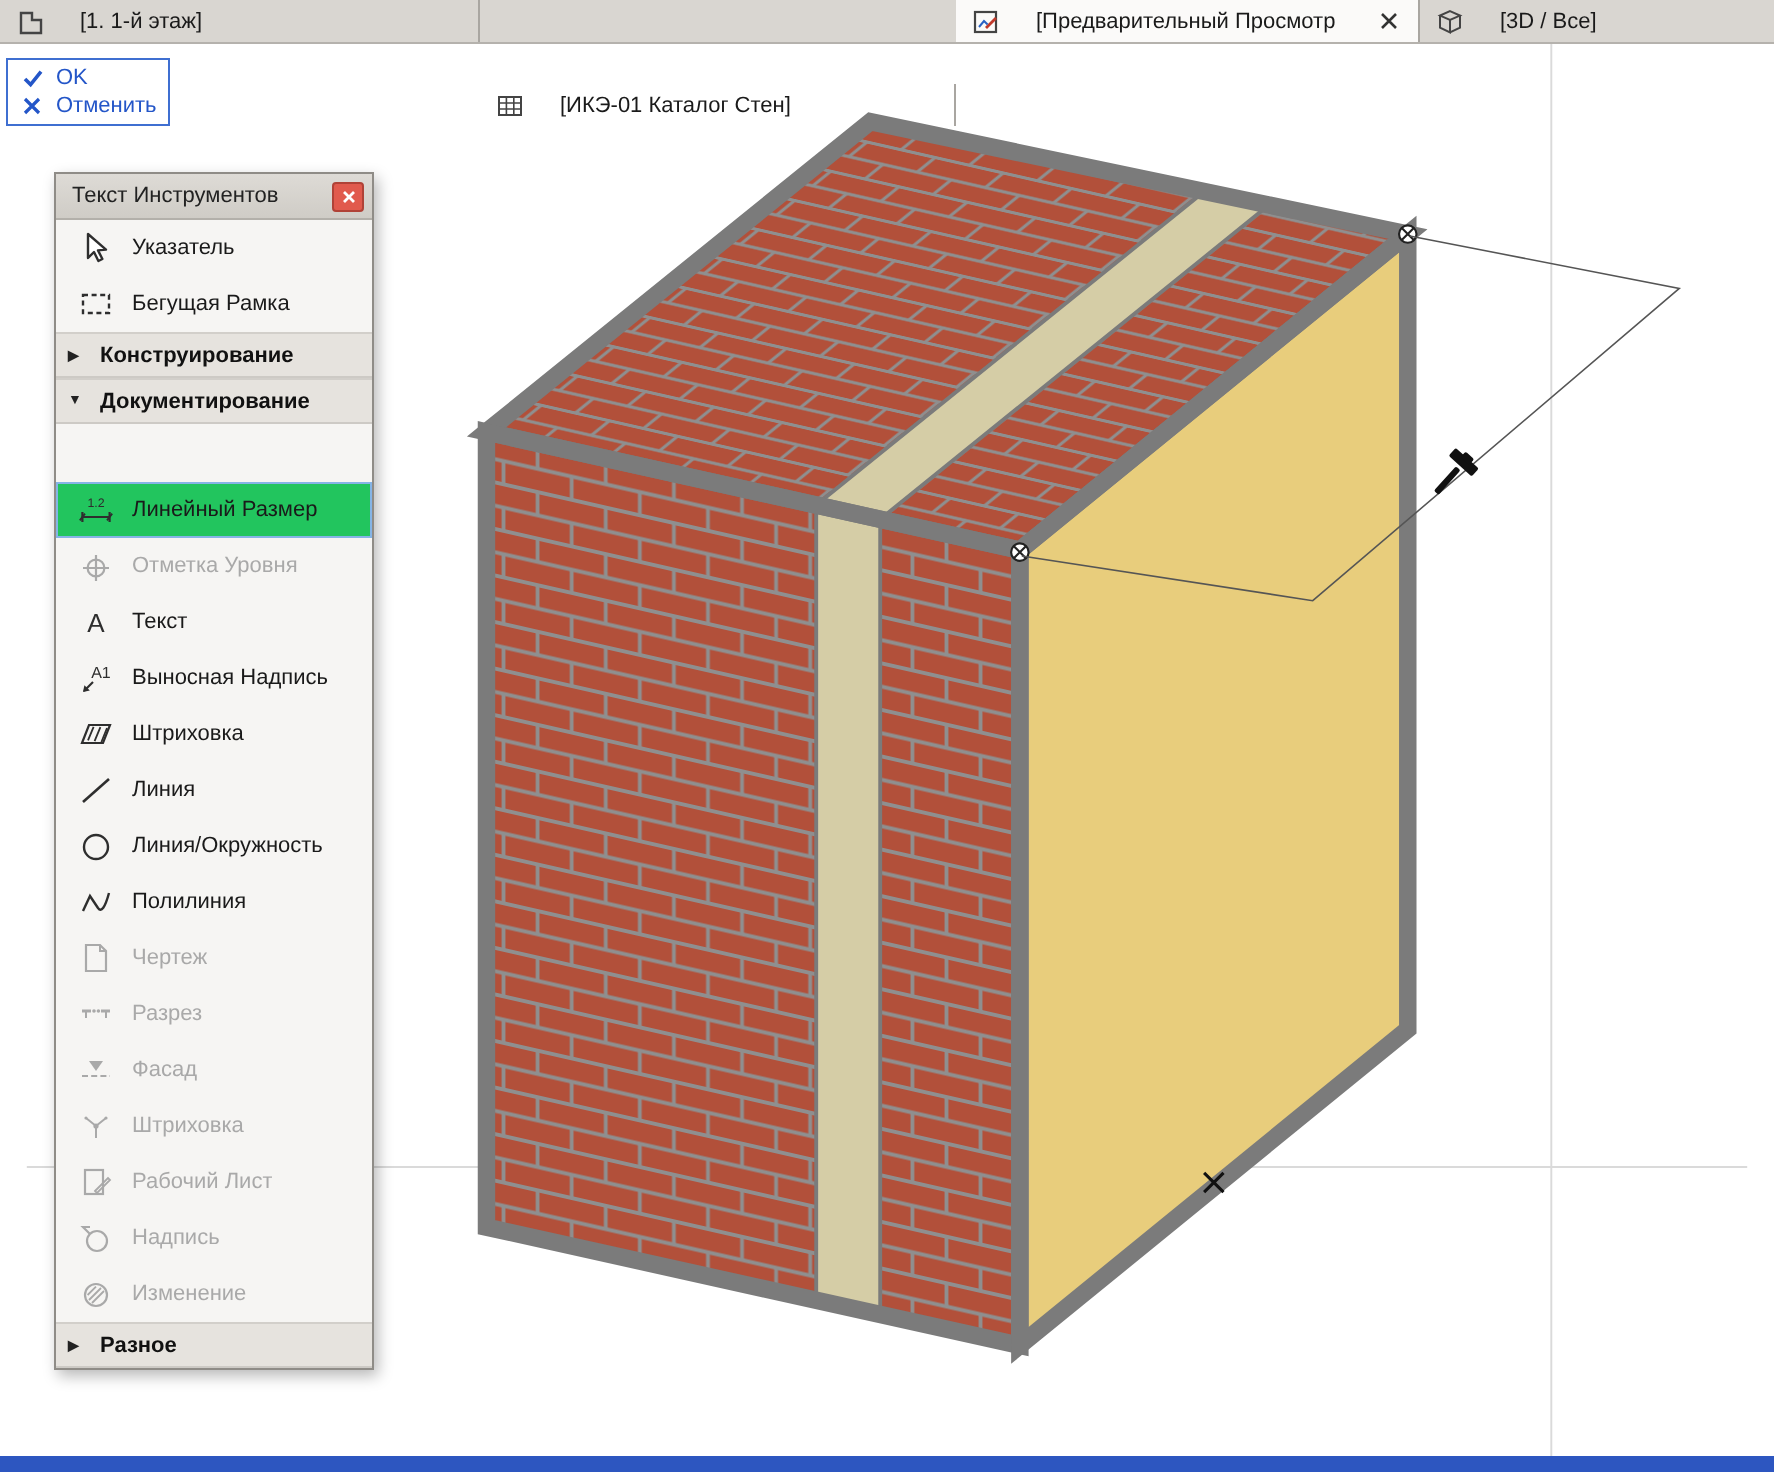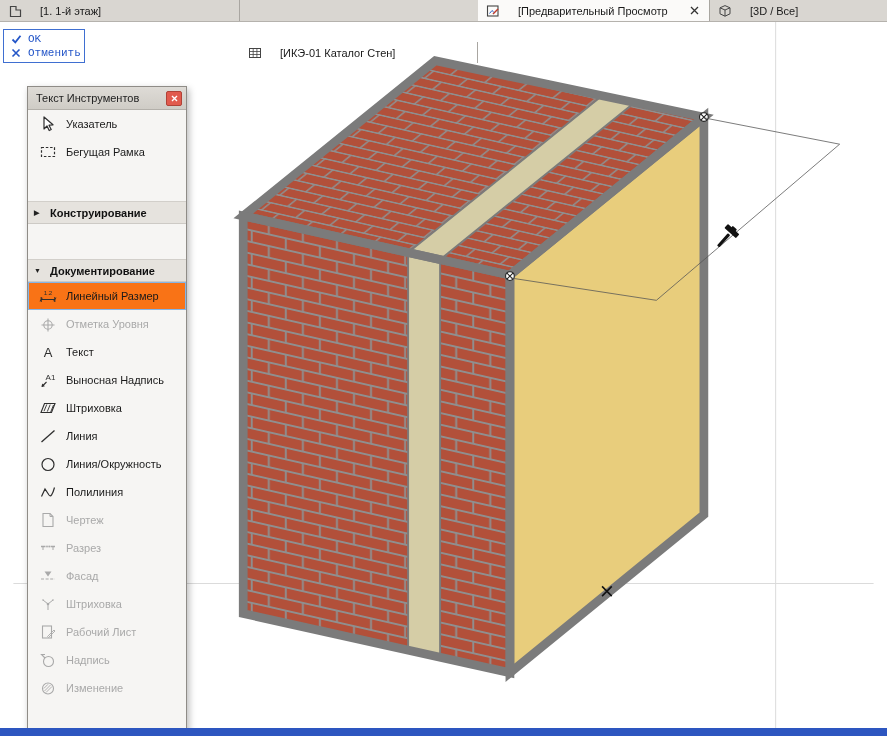--- a/index.html
+++ b/index.html
@@ -17,21 +17,21 @@
     padding:0 8px; border-right:1px solid #a9a6a1; white-space:nowrap; overflow:hidden; cursor:pointer;
   }
   .tab.t1 { width:240px; } .tab.t2 { width:238px;margin-top:42px; } .tab.t3 { width:232px; } .tab.t4 { flex:1; border-right:none; }
   .tab.active { background:#fbfaf9; }
   .tab .ticn { flex:none; display:flex; align-items:center; }
   .tab .tlbl { overflow:hidden; text-overflow:clip; }
   .tab .tclose { margin-left:auto; flex:none; display:flex; align-items:center; padding:2px; cursor:pointer; }
   
   .confirm {
     position:absolute; left:3px; top:29px; width:82px; background:#ffffff;
-    border:1px solid #3f6fd1; z-index:5; padding:2px 0; box-sizing:border-box;font-family:Liberation Mono, monospace;
+    border:1px solid #3f6fd1; z-index:5; padding:2px 0; box-sizing:border-box;
   }
   .confirm .crow { display:flex; align-items:center; gap:6px; padding:1px 7px; color:#2456c8; cursor:pointer; }
   .confirm .cicn { width:11px; display:flex; align-items:center; flex:none; }
   
   .panel {
     position:absolute; left:27px; top:86px; width:160px; z-index:4;
     background:#f6f5f3; border:1px solid #8f8c87; box-shadow:2px 3px 7px rgba(0,0,0,.28); box-sizing:border-box;
   }
   .ptitle {
     height:22px; background:linear-gradient(#dedbd6,#cfccc6); border-bottom:1px solid #b3b0aa;
@@ -39,24 +39,24 @@
   }
   .pclose {
     margin-left:auto; width:14px; height:13px; background:#e15a4d; border:1px solid #b04237; border-radius:2px;
     display:flex; align-items:center; justify-content:center; cursor:pointer;
   }
   .item { height:28px; display:flex; align-items:center; gap:8px; padding:0 6px 0 10px; background:#f6f5f3; cursor:pointer; }
   .item .ticon { width:20px; height:20px; flex:none; display:flex; align-items:center; justify-content:center; color:#2e2e2e; }
   .item .lbl { white-space:nowrap; overflow:hidden; }
   .item.disabled { color:#a9a9a9; cursor:default; }
   .item.disabled .ticon { color:#a9a9a9; }
-  .item.selected { background:#f97316; box-shadow:inset 0 0 0 1px #85b4e6; }
+  .item.selected { background:#22c55e; box-shadow:inset 0 0 0 1px #85b4e6;margin-top:29px; }
   .sect {
     height:21px; display:flex; align-items:center; gap:6px; padding:0 6px; cursor:pointer;
-    background:#e6e3de; border-top:1px solid #d2cfca; border-bottom:1px solid #cdcac5; font-weight:bold; color:#111;margin-top:35px;
+    background:#e6e3de; border-top:1px solid #d2cfca; border-bottom:1px solid #cdcac5; font-weight:bold; color:#111;
   }
   .sect .tri { font-size:7px; width:10px; color:#222; }
   
   .canvas { position:absolute; left:0; top:22px; z-index:1; }
   .bottombar { position:absolute; left:0; bottom:0; width:887px; height:8px; background:#2d56c0; z-index:6; }
 </style>
 </head>
 <body>
 
 <div class="tabbar">

